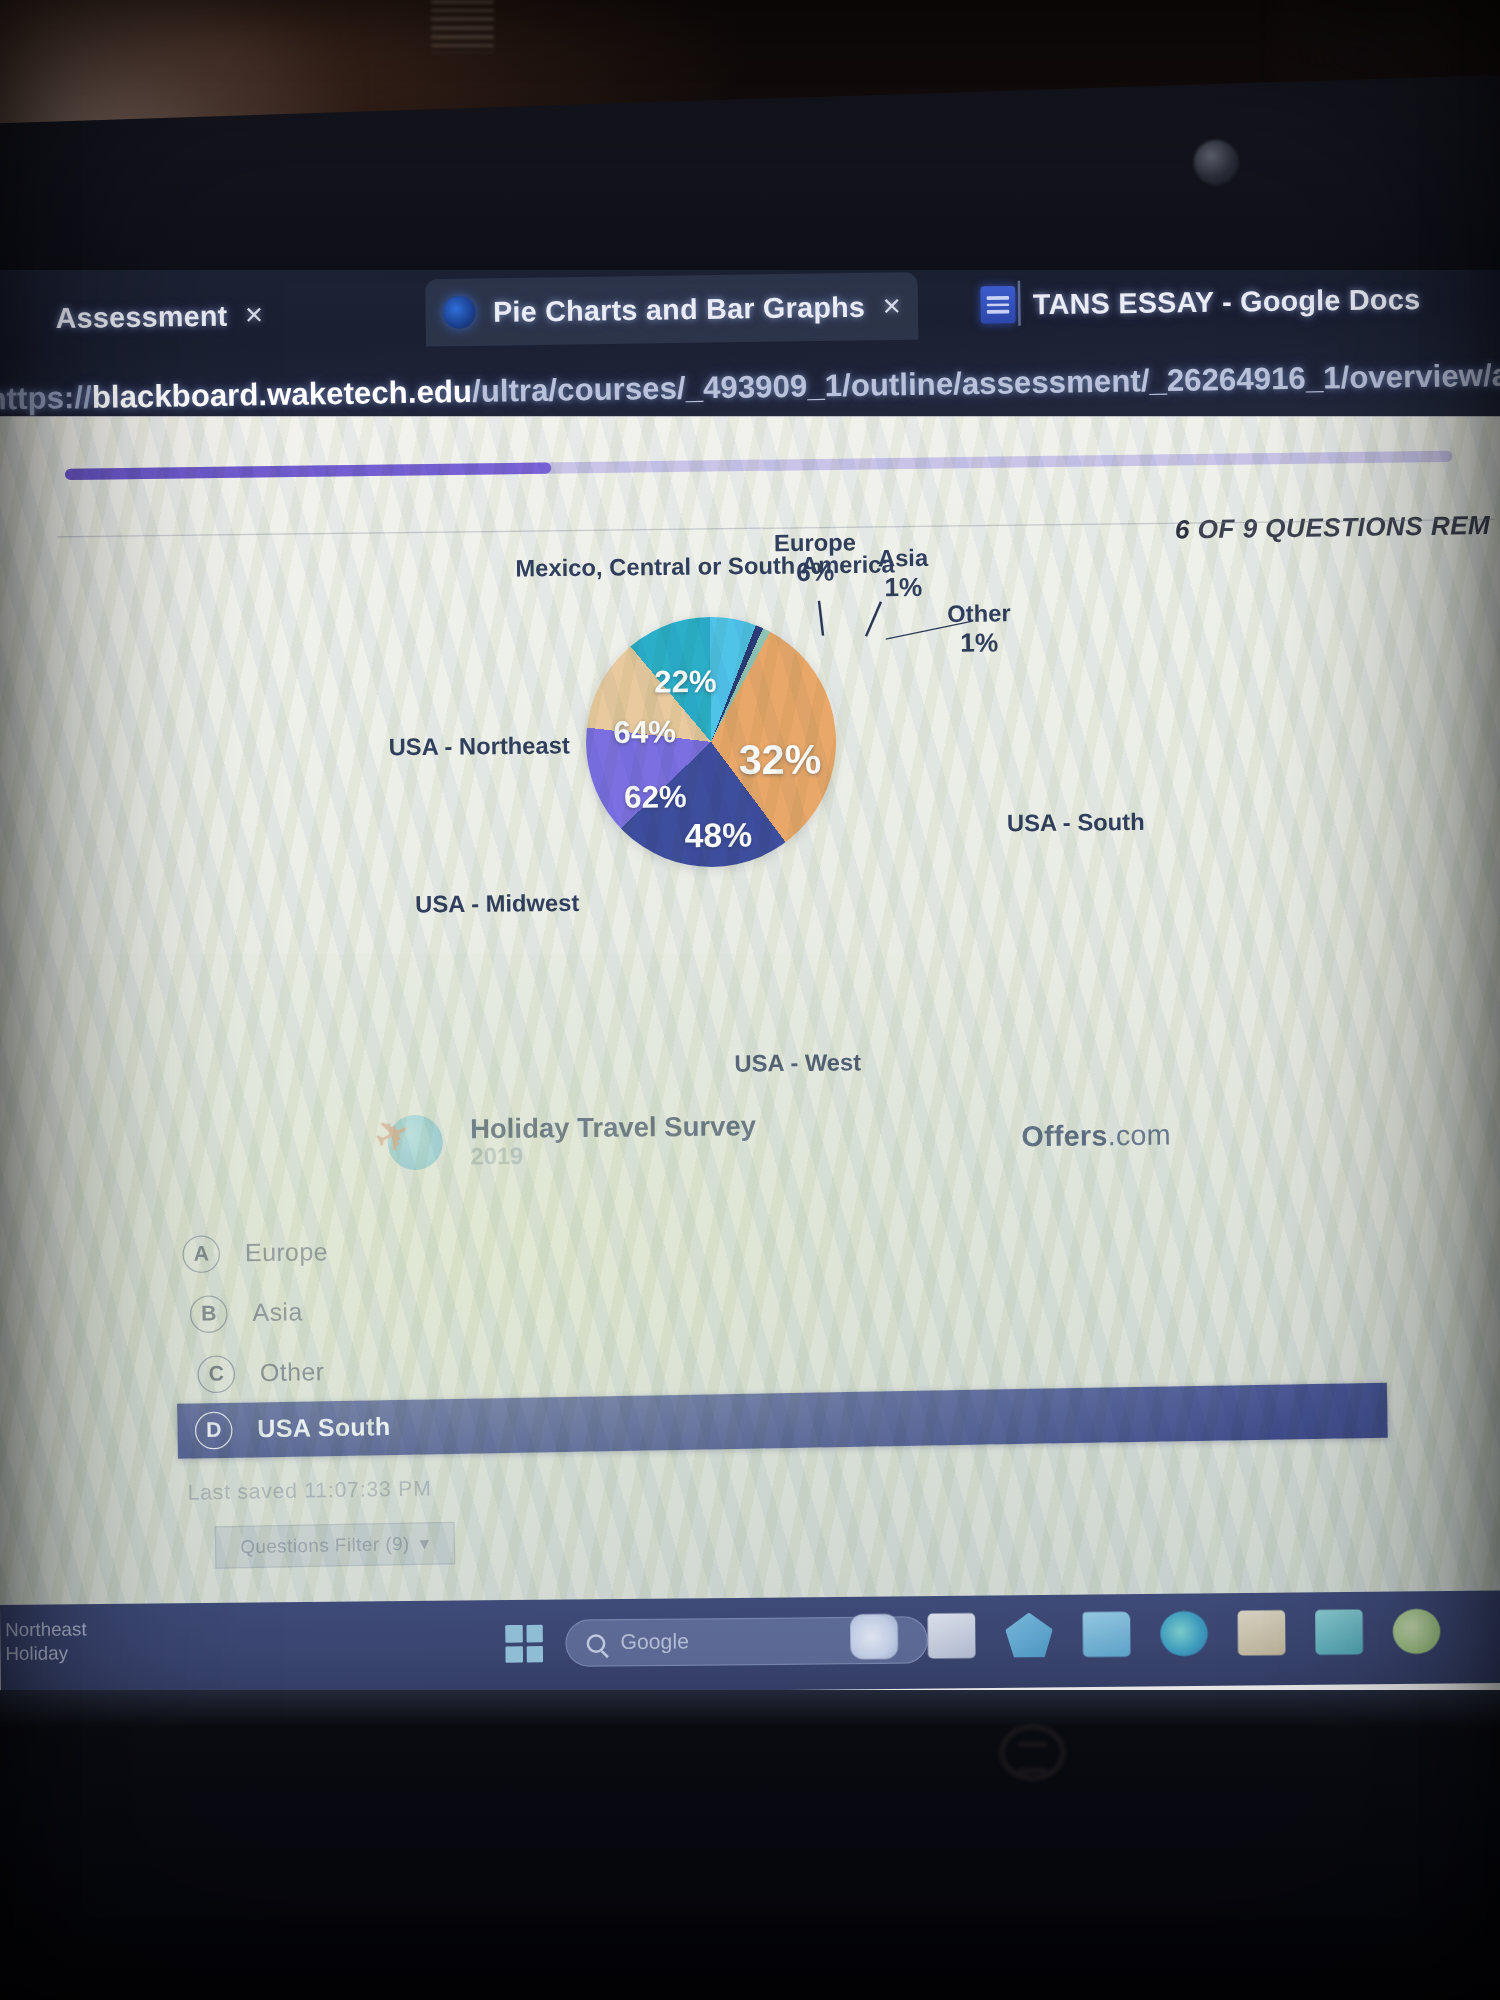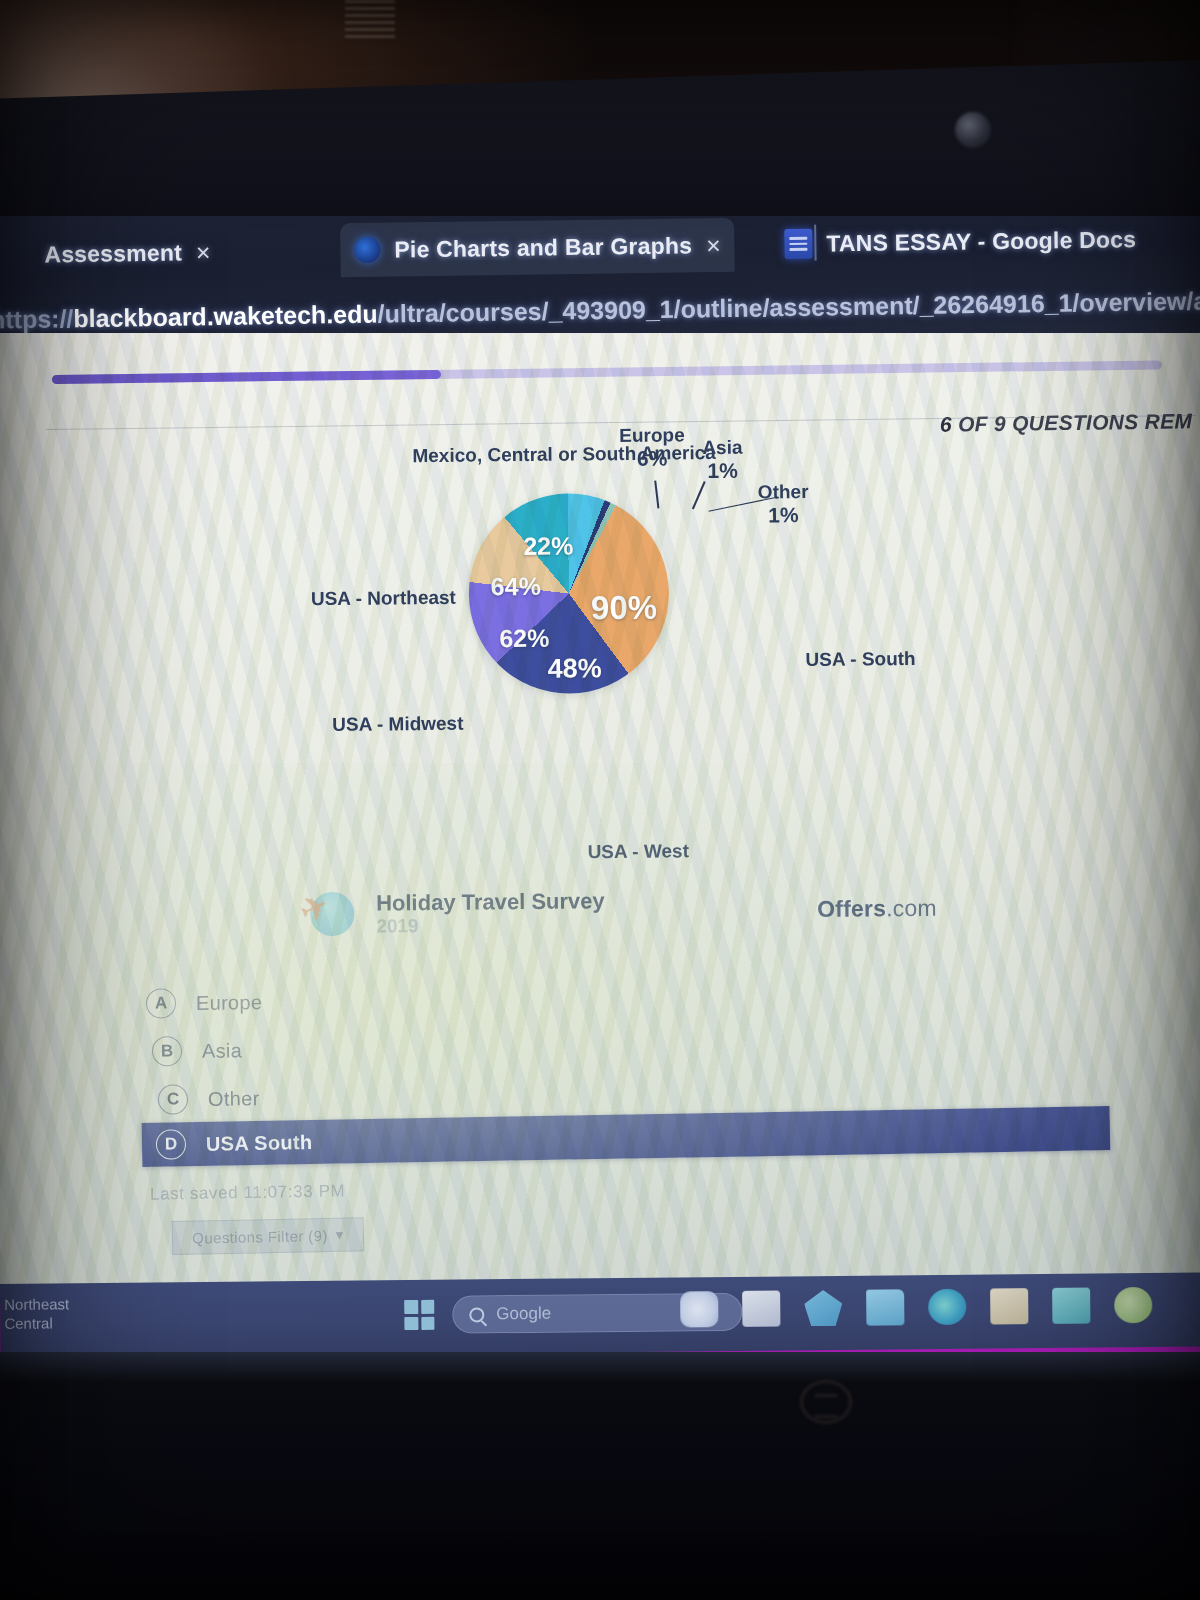--- a/index.html
+++ b/index.html
@@ -10,21 +10,21 @@
     overflow: hidden;
     background: #0a0708;
     font-family: "Liberation Sans", sans-serif;
     position: relative;
   }
 
   
   #photo {
     position: absolute;
     inset: 0;
-    background: #a21caf;
+    background: #e5e5e5;
     text-decoration: underline;
   }
 
   
   .room-top {
     position: absolute;
     left: 0; top: 0; width: 1200px; height: 232px;
     background:
       radial-gradient(ellipse 520px 200px at 180px 40px, #4a2f22 0%, #2a1a14 45%, #130d0c 80%),
       linear-gradient(180deg, #2b1b13 0%, #181011 55%, #0d0a0c 100%);
@@ -394,21 +394,21 @@
 
     <div class="infographic">
 
       <div class="pie-wrap">
         <div class="pie" id="pie-svg-host" style="background: conic-gradient(rgb(79, 195, 232) 0deg, rgb(79, 195, 232) 21.6deg, rgb(43, 60, 120) 21.6deg, rgb(43, 60, 120) 25.2deg, rgb(143, 196, 181) 25.2deg, rgb(143, 196, 181) 28.8deg, rgb(233, 168, 106) 28.8deg, rgb(233, 168, 106) 144deg, rgb(62, 78, 158) 144deg, rgb(62, 78, 158) 226.8deg, rgb(124, 111, 226) 226.8deg, rgb(124, 111, 226) 277.2deg, rgb(232, 202, 158) 277.2deg, rgb(232, 202, 158) 320.4deg, rgb(43, 175, 201) 320.4deg, rgb(43, 175, 201) 360deg);"></div>
 
         <div class="slice-label" style="left:55px; top:38px; font-size:25px;">22%</div>
         <div class="slice-label" style="left:22px; top:78px; font-size:25px;">64%</div>
         <div class="slice-label" style="left:30px; top:130px; font-size:25px;">62%</div>
         <div class="slice-label" style="left:78px; top:160px; font-size:27px;">48%</div>
-        <div class="slice-label" style="left:122px; top:96px; font-size:33px;">90%</div>
+        <div class="slice-label" style="left:122px; top:96px; font-size:33px;">32%</div>
       </div>
 
       <div class="cat-label" style="left:145px; top:0px; text-align:center;">
         <span>Mexico, Central or South America</span>
       </div>
 
       <div class="cat-label" style="left:352px; top:-18px; text-align:center; line-height:1.18;">
         <div>Europe</div>
         <div class="pct" style="font-size:21px;">6%</div>
       </div>
@@ -487,21 +487,21 @@
       </div>
     </div>
 
     <div class="glare"></div>
     <div class="moire"></div>
   </div>
 
   <div class="taskbar">
     <div class="tb-corner">
       <div>Northeast</div>
-      <div>Central</div>
+      <div>Holiday</div>
     </div>
 
     <div class="tb-center">
       <div class="win-start">
           <i></i>
           <i></i>
           <i></i>
           <i></i>
         </div>
       <div class="search-pill">

